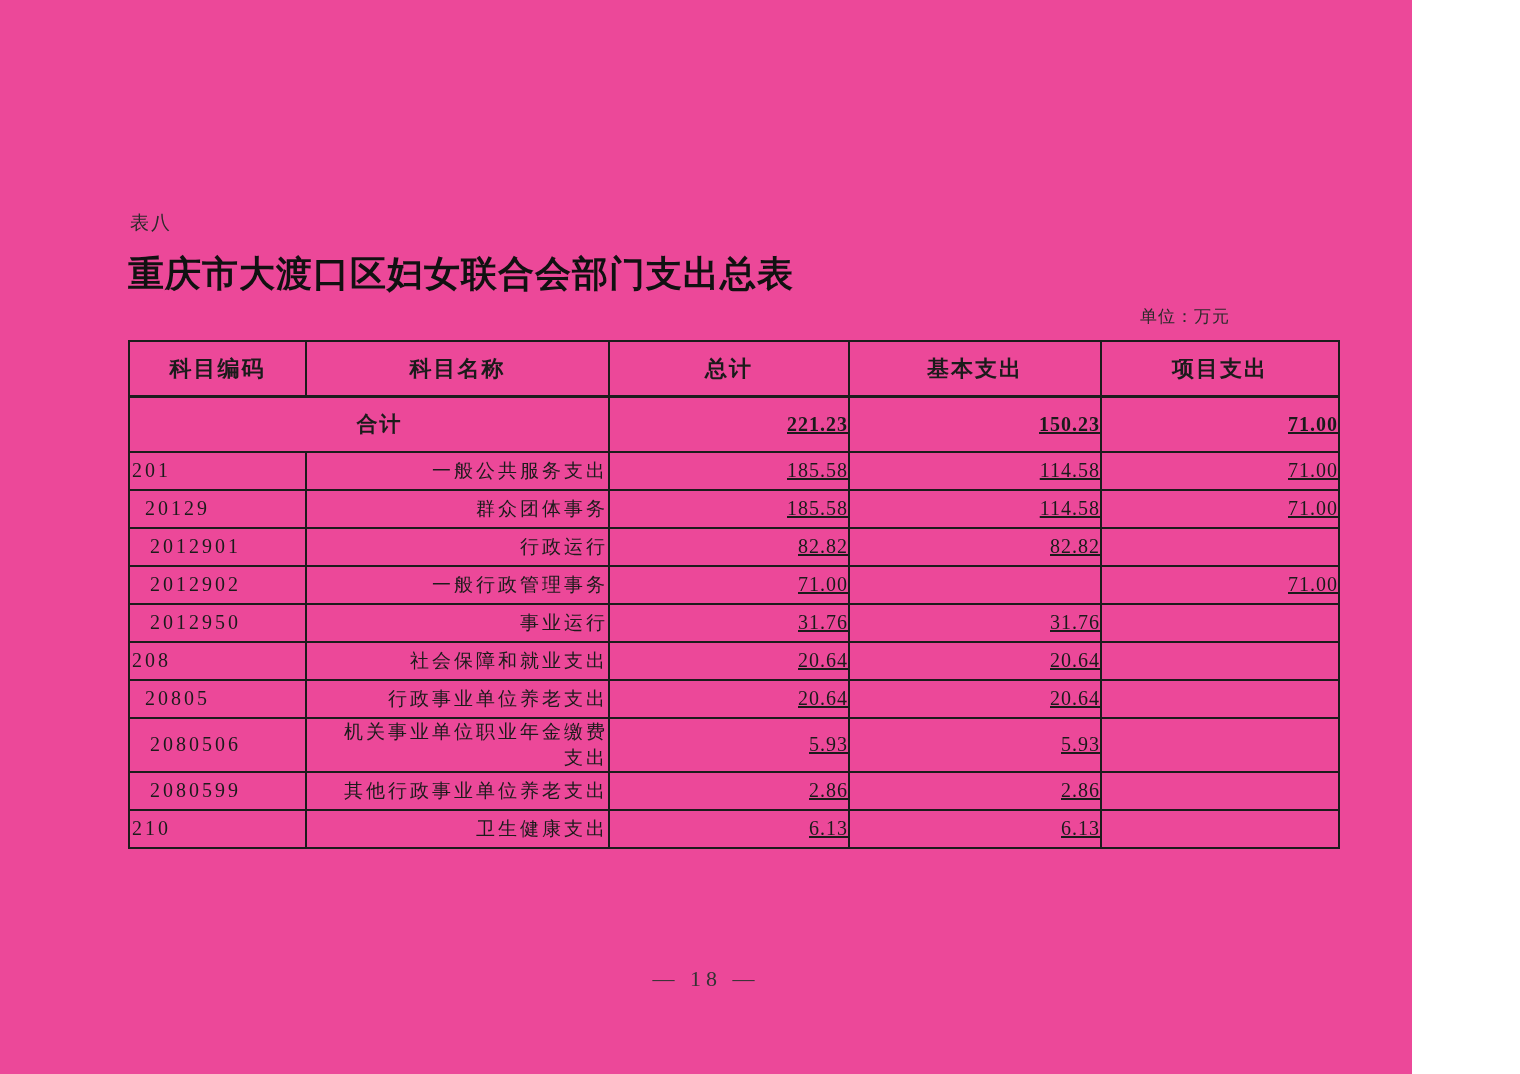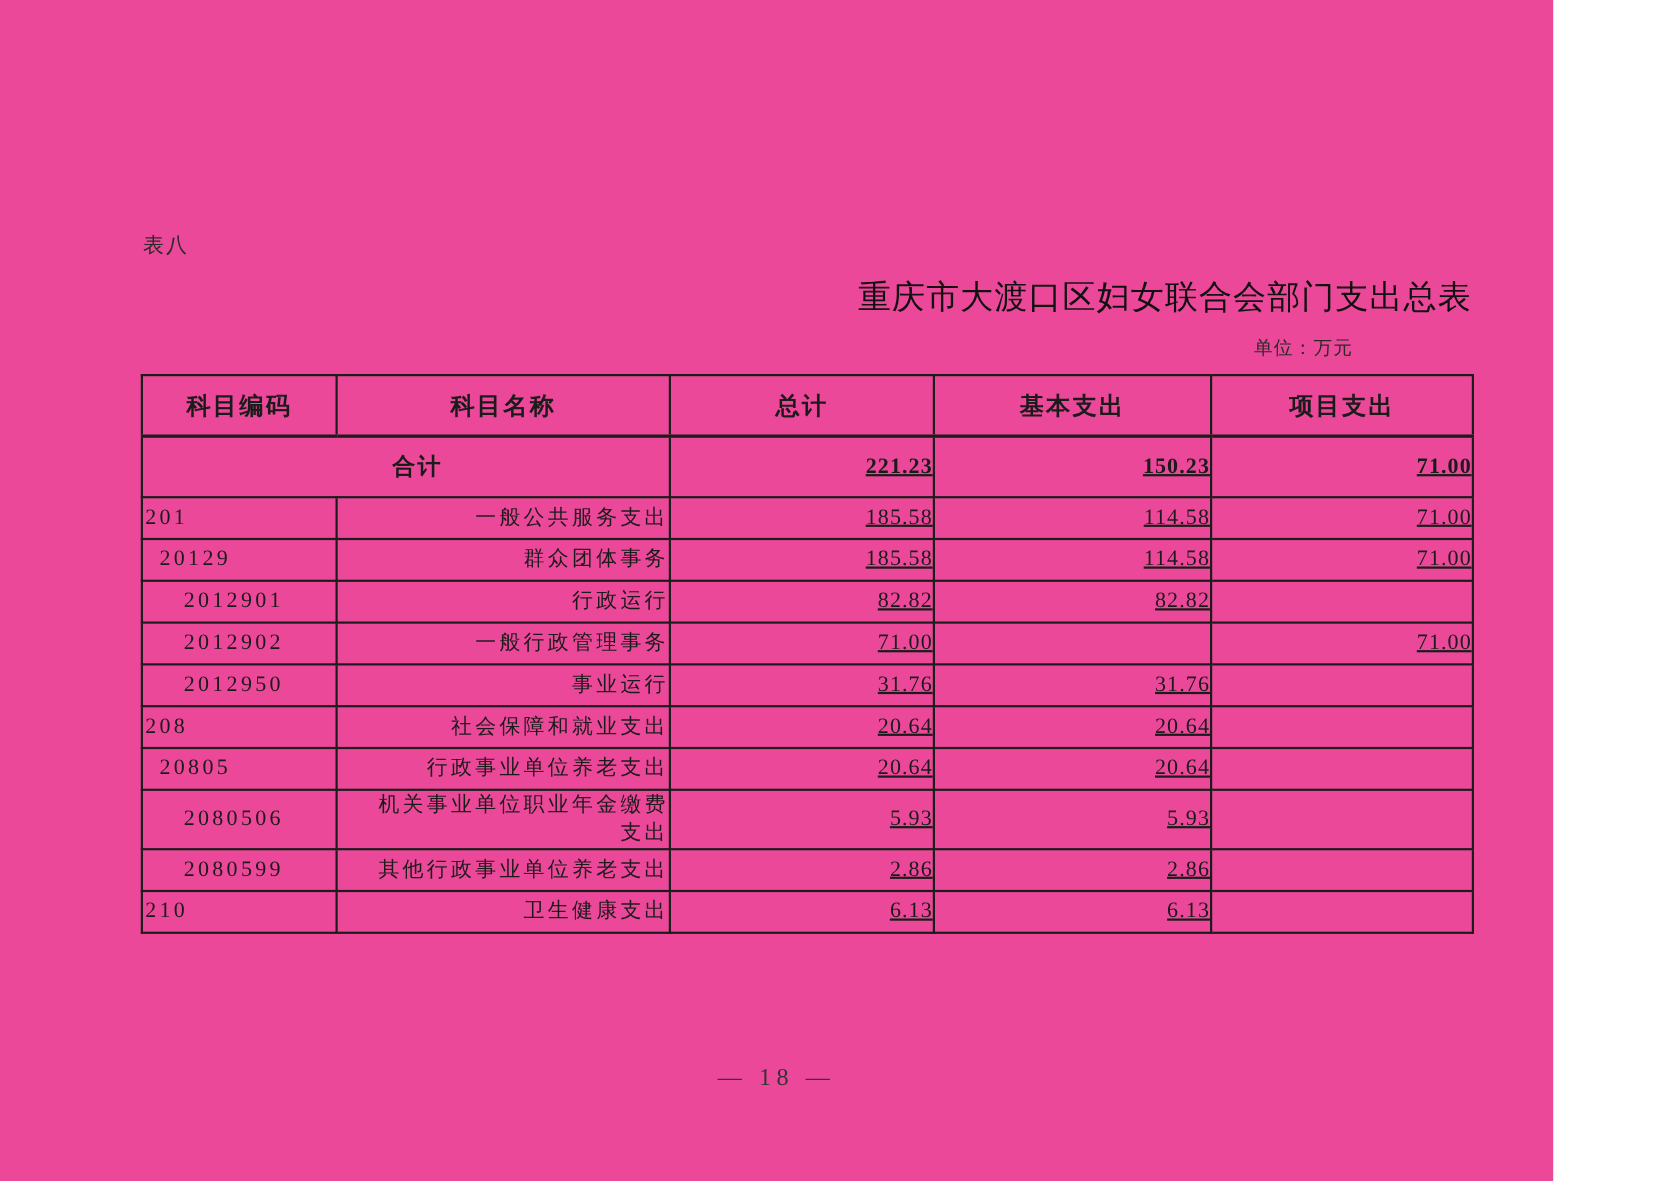--- a/index.html
+++ b/index.html
@@ -10,21 +10,21 @@
     font-family:"Liberation Serif","DejaVu Serif",serif;
     color:#1b1b1b;
     overflow:hidden;
   }
   .table-label{
     position:absolute;left:130px;top:210px;
     font-size:19px;letter-spacing:2px;color:#2a2a2a;
   }
   .doc-title{
     position:absolute;left:128px;top:250px;width:1210px;
-    text-align:right;font-size:30px;font-weight:normal;
+    text-align:left;font-size:36px;font-weight:bold;
     letter-spacing:1px;color:#111;
   }
   .unit-note{
     position:absolute;right:182px;top:305px;
     font-size:17px;letter-spacing:1px;color:#2a2a2a;
   }
   table.budget{
     position:absolute;left:128px;top:340px;
     width:1210px;table-layout:fixed;
     border-collapse:collapse;
@@ -44,21 +44,21 @@
   tr.total-row{height:55px;}
   tr.total-row td{font-weight:bold;padding-left:21px;}
   tr.data-row{height:38px;}
   tr.data-row.tall{height:54px;}
   td.code{
     font-size:20px;letter-spacing:3px;
     text-align:left;vertical-align:middle;
   }
   td.code.ind0{padding-left:2px;}
   td.code.ind1{padding-left:15px;}
-  td.code.ind2{padding-left:37px;}
+  td.code.ind2{padding-left:20px;}
   td.name{
     font-size:19px;letter-spacing:3px;
     text-align:right;vertical-align:middle;
     word-break:break-all;line-height:26px;
     padding-left:3px;padding-right:2px;
   }
   td.name.ind1{text-indent:12px;}
   td.name.ind2{text-indent:24px;margin-left:44px;}
   td.num{
     font-size:20px;letter-spacing:1px;

